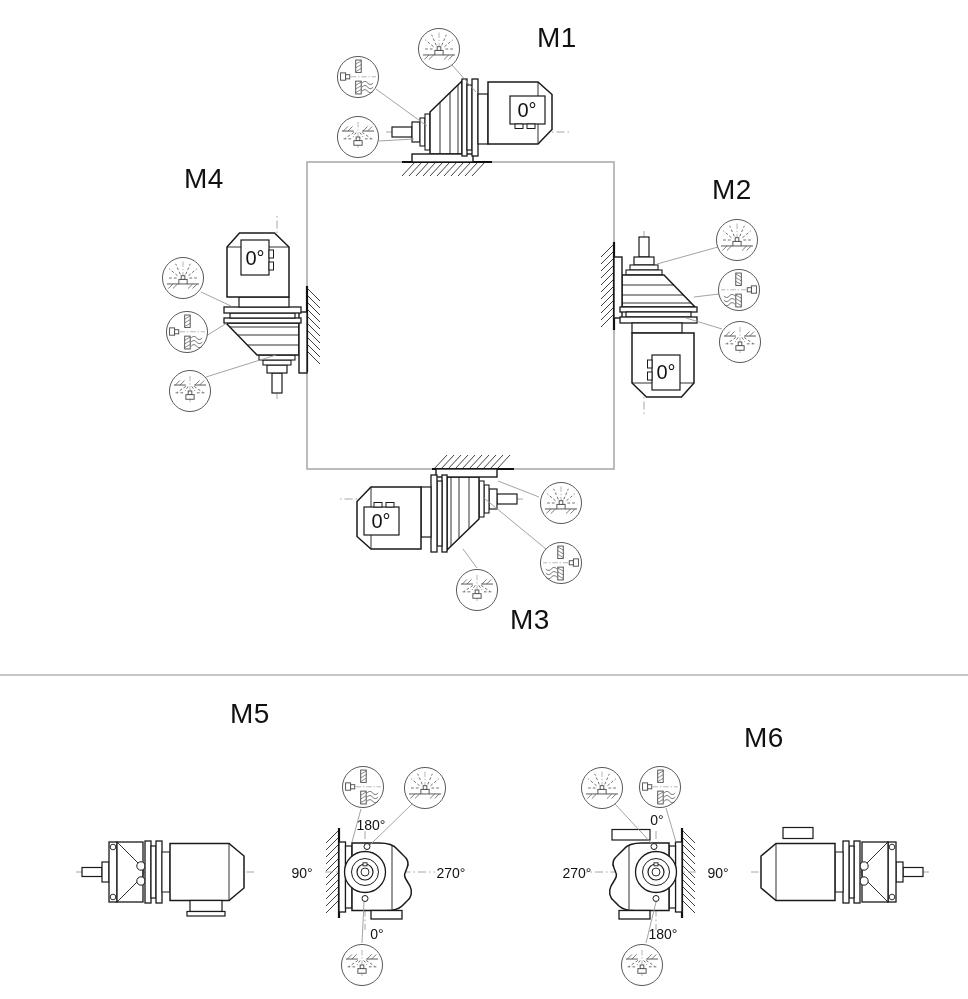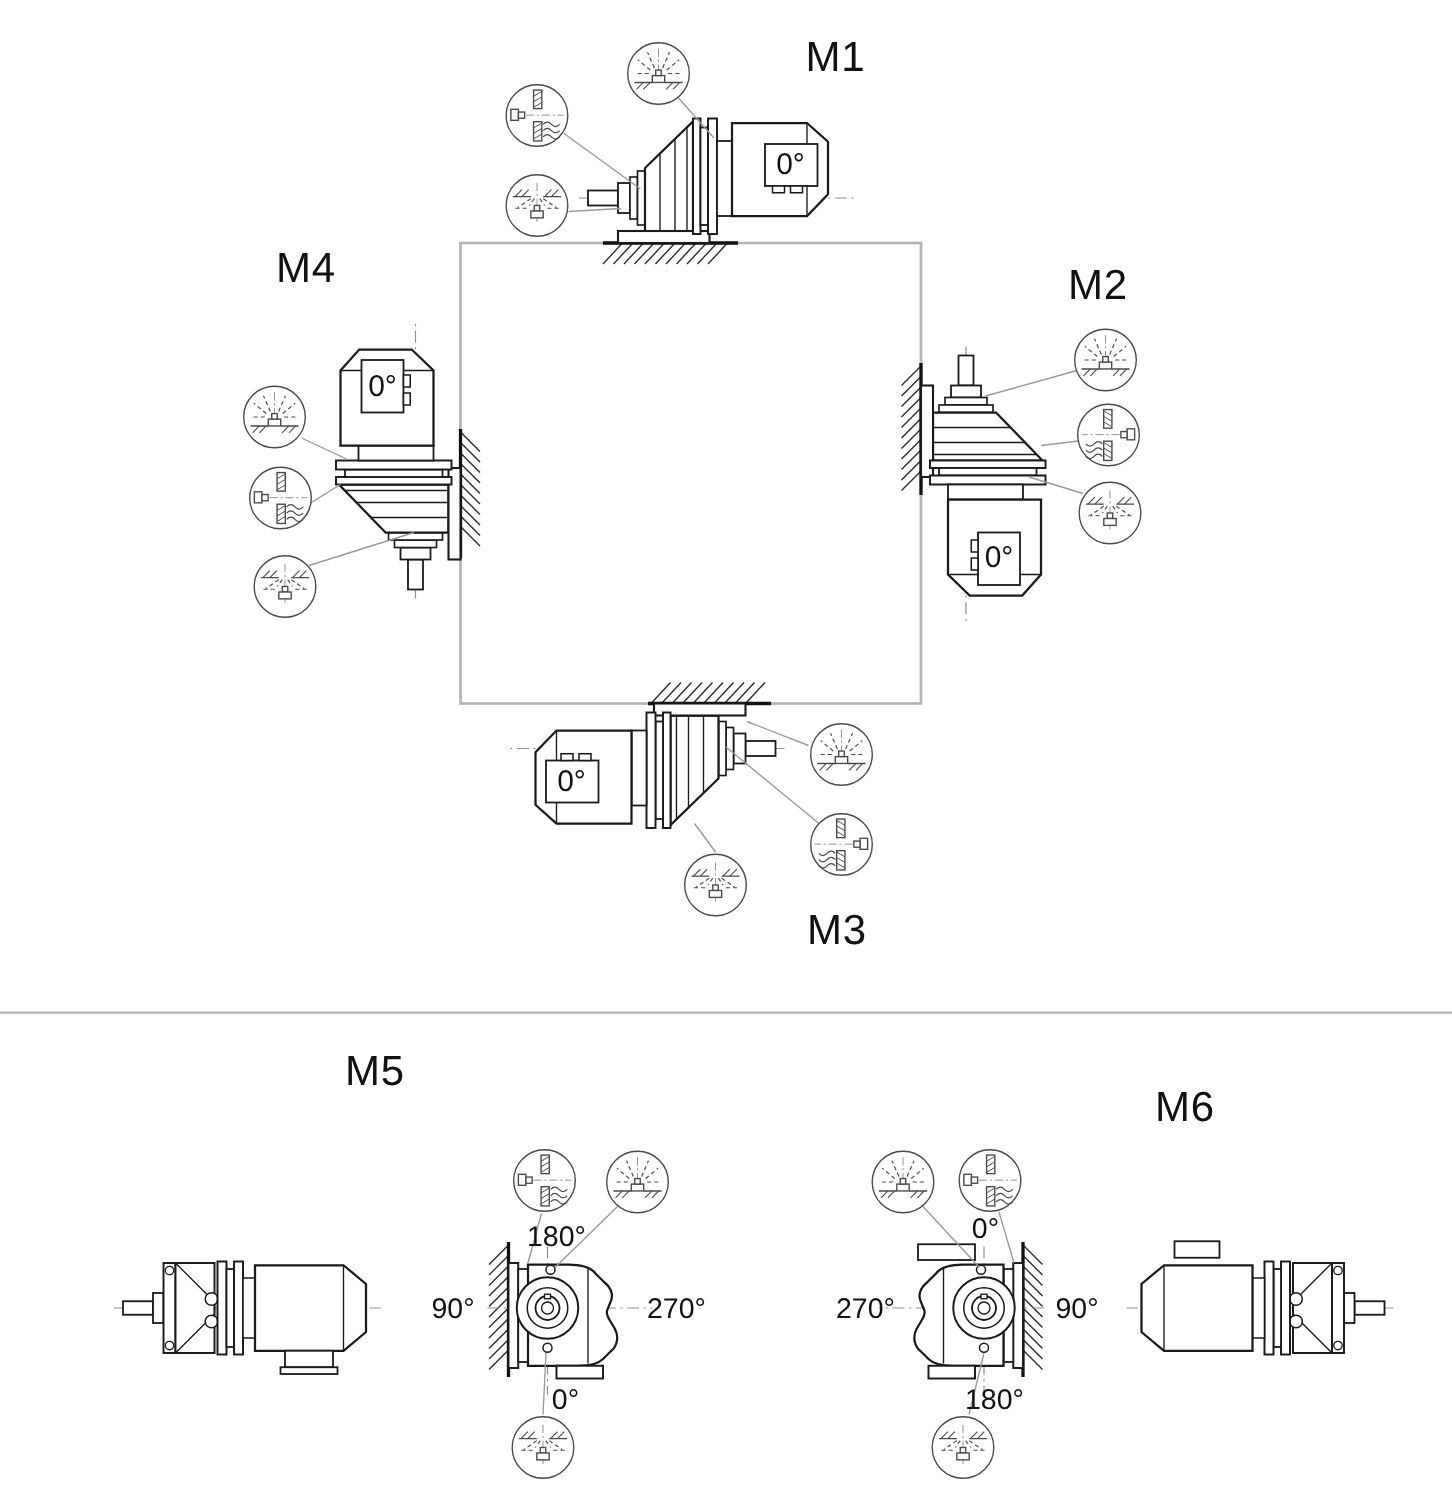--- a/index.html
+++ b/index.html
@@ -2,21 +2,21 @@
 <html><head>
 <meta charset="utf-8">
 <style>
   html,body{margin:0;padding:0;background:#fff;}
   .canvas{position:relative;width:968px;height:999px;background:#ffffff;overflow:hidden;
           font-family:"Liberation Sans",sans-serif;}
   .canvas svg{position:absolute;left:0;top:0;}
   .lbl{position:absolute;transform:translate(-50%,-50%);color:#111;white-space:nowrap;
        font-family:"Liberation Sans",sans-serif;line-height:1;}
   .lbl.big{font-size:28px;letter-spacing:.5px;}
-  .lbl.angle{font-size:19px;text-align:center;}
+  .lbl.angle{font-size:14px;text-align:center;}
   .lbl.plate{font-size:20px;}
 </style>
 </head>
 <body>
 
 <div class="canvas">
 
 <svg width="968" height="999" viewBox="0 0 968 999">
 <defs>
 
@@ -212,24 +212,24 @@
     <line x1="646" y1="943" x2="656" y2="902"></line>
   </g>
   <use href="#vent-up" transform="translate(580,766) scale(0.9167)"></use>
   <use href="#vent-side" transform="translate(638,765) scale(0.9167)"></use>
   <use href="#vent-down" transform="translate(620,943) scale(0.9167)"></use>
 </g>
 </svg>
 
 <div class="lbl big" style="left:557px;top:38px">M1</div>
 <div class="lbl big" style="left:732px;top:190px">M2</div>
-<div class="lbl big" style="left:558px;top:620px">M3</div>
+<div class="lbl big" style="left:530px;top:620px">M3</div>
 <div class="lbl big" style="left:204px;top:179px">M4</div>
 <div class="lbl big" style="left:250px;top:714px">M5</div>
-<div class="lbl big" style="left:790px;top:738px">M6</div>
+<div class="lbl big" style="left:764px;top:738px">M6</div>
 
 <div class="lbl plate" style="left:527px;top:110px">0°</div>
 <div class="lbl plate" style="left:666px;top:372px">0°</div>
 <div class="lbl plate" style="left:381px;top:521px">0°</div>
 <div class="lbl plate" style="left:255px;top:258px">0°</div>
 
 <div class="lbl angle" style="left:371px;top:825px">180°</div>
 <div class="lbl angle" style="left:302px;top:873px">90°</div>
 <div class="lbl angle" style="left:451px;top:873px">270°</div>
 <div class="lbl angle" style="left:377px;top:934px">0°</div>

